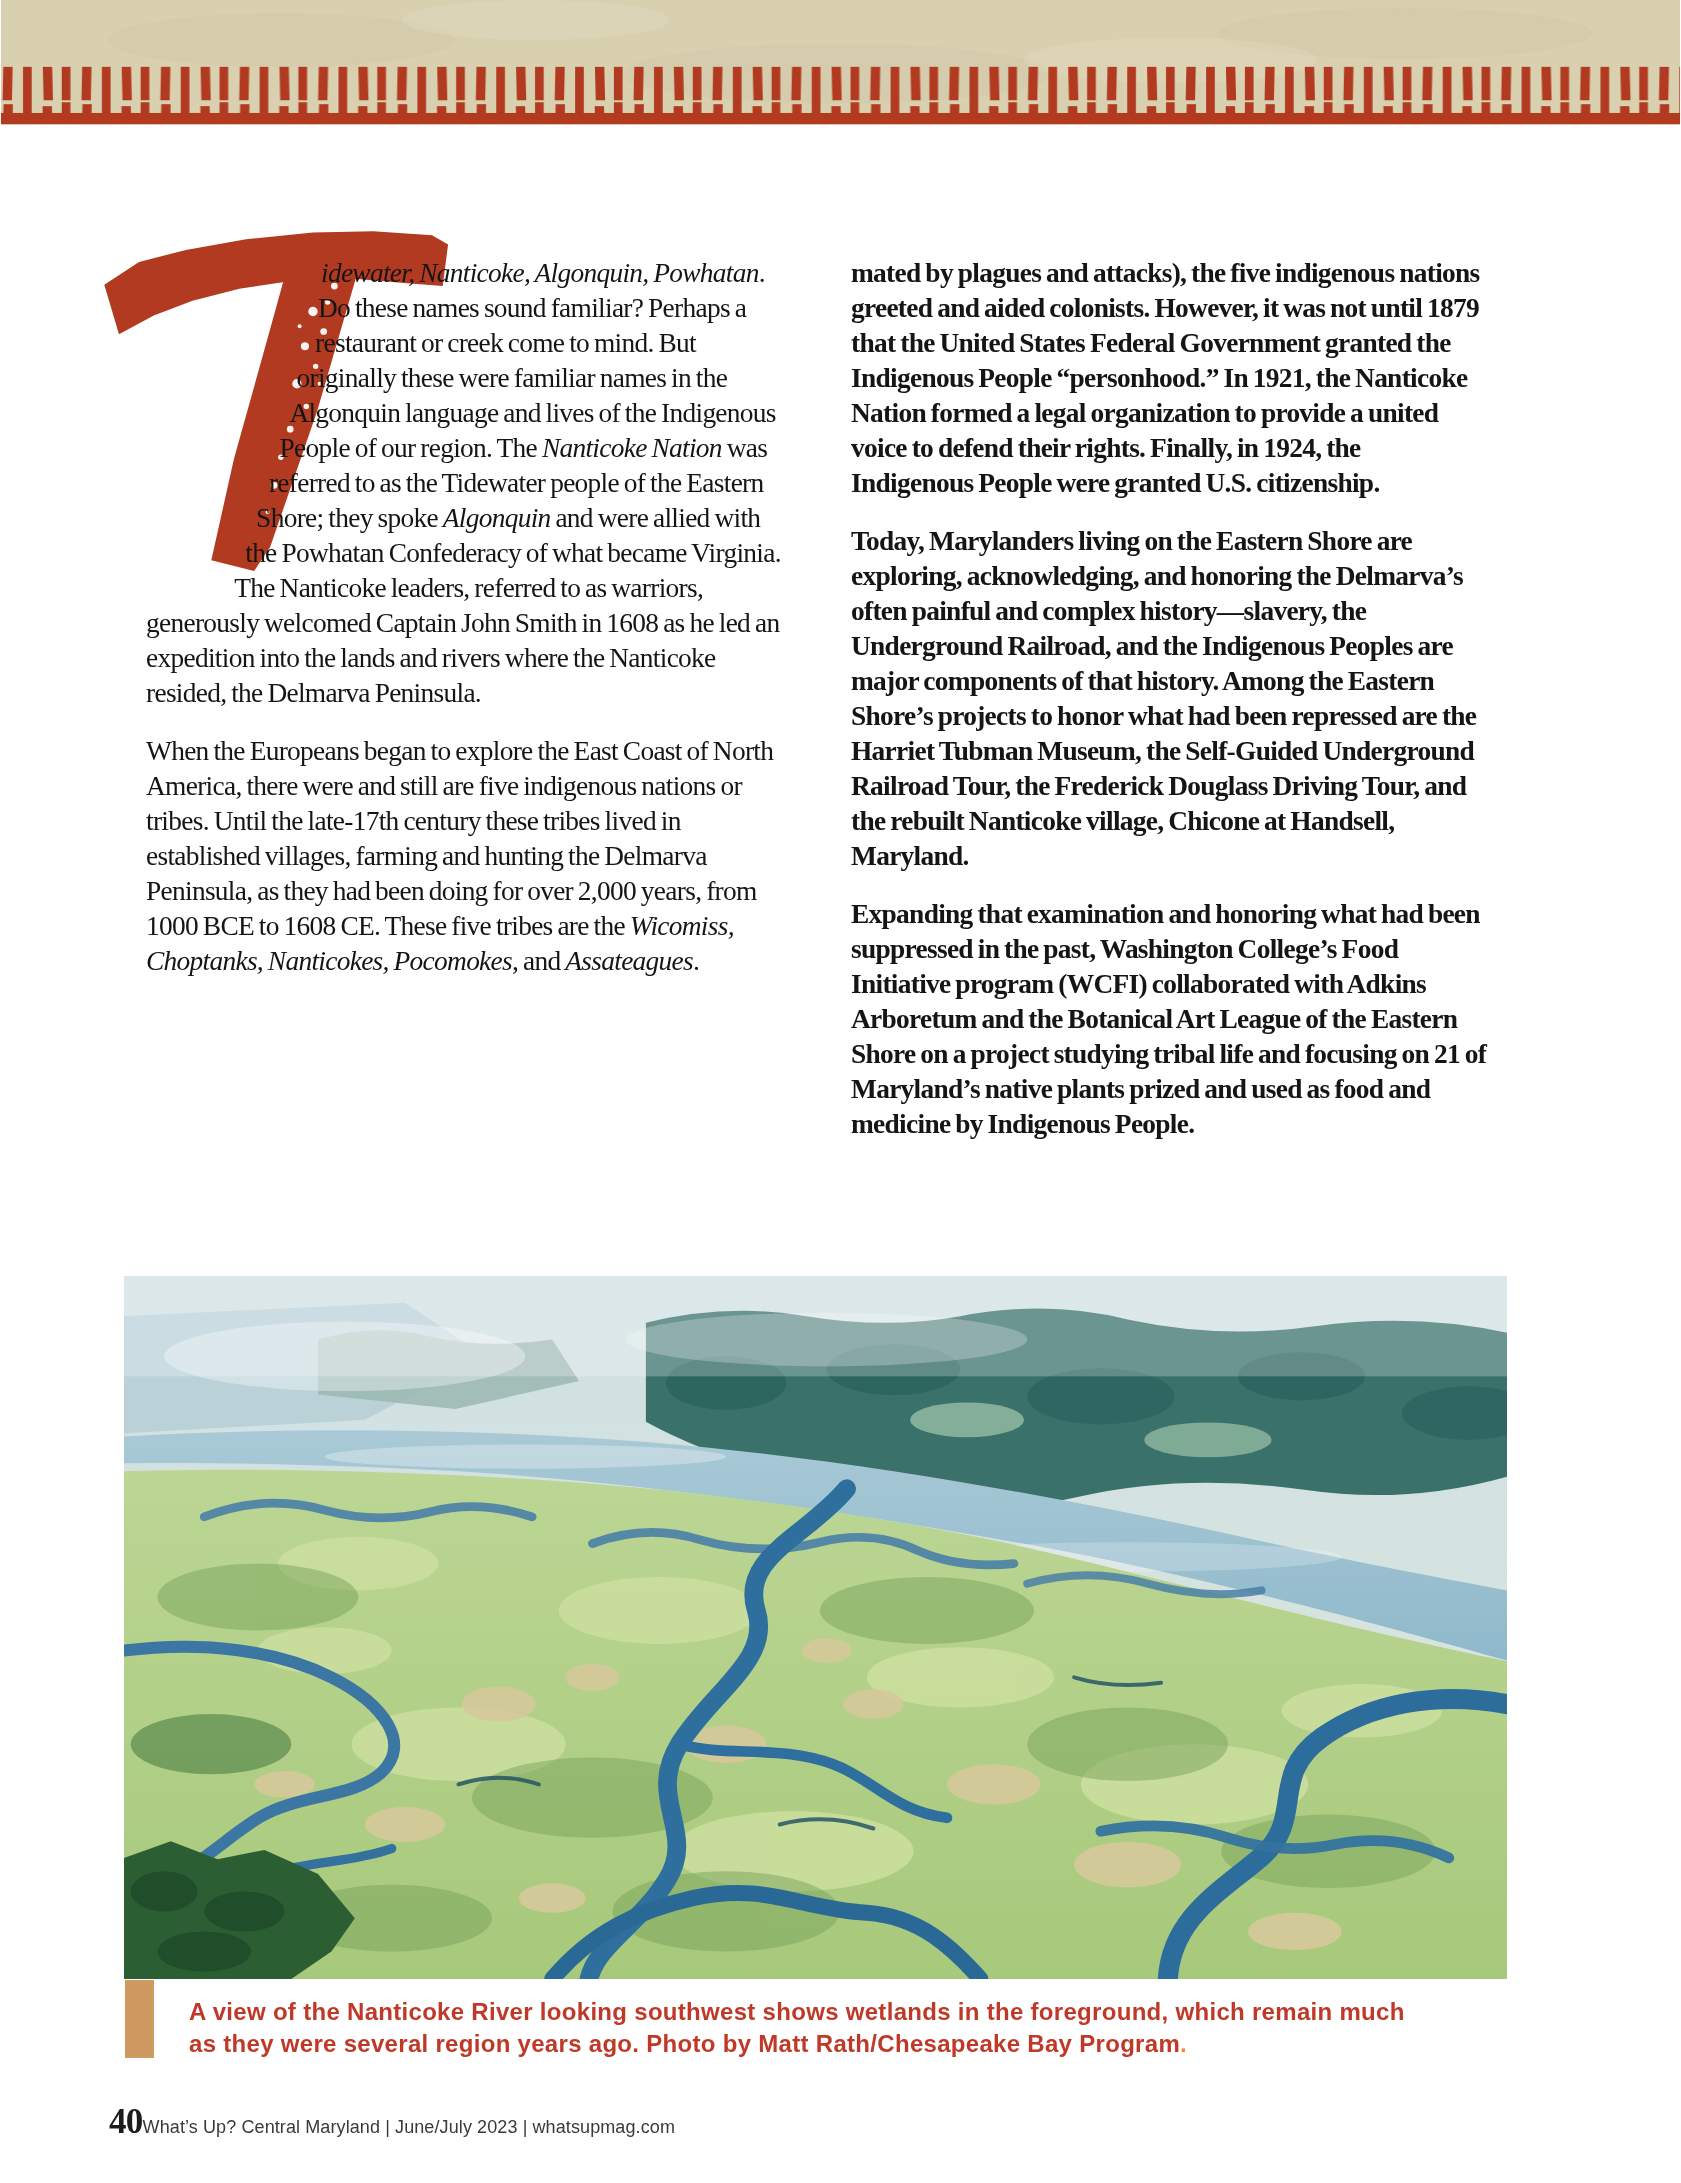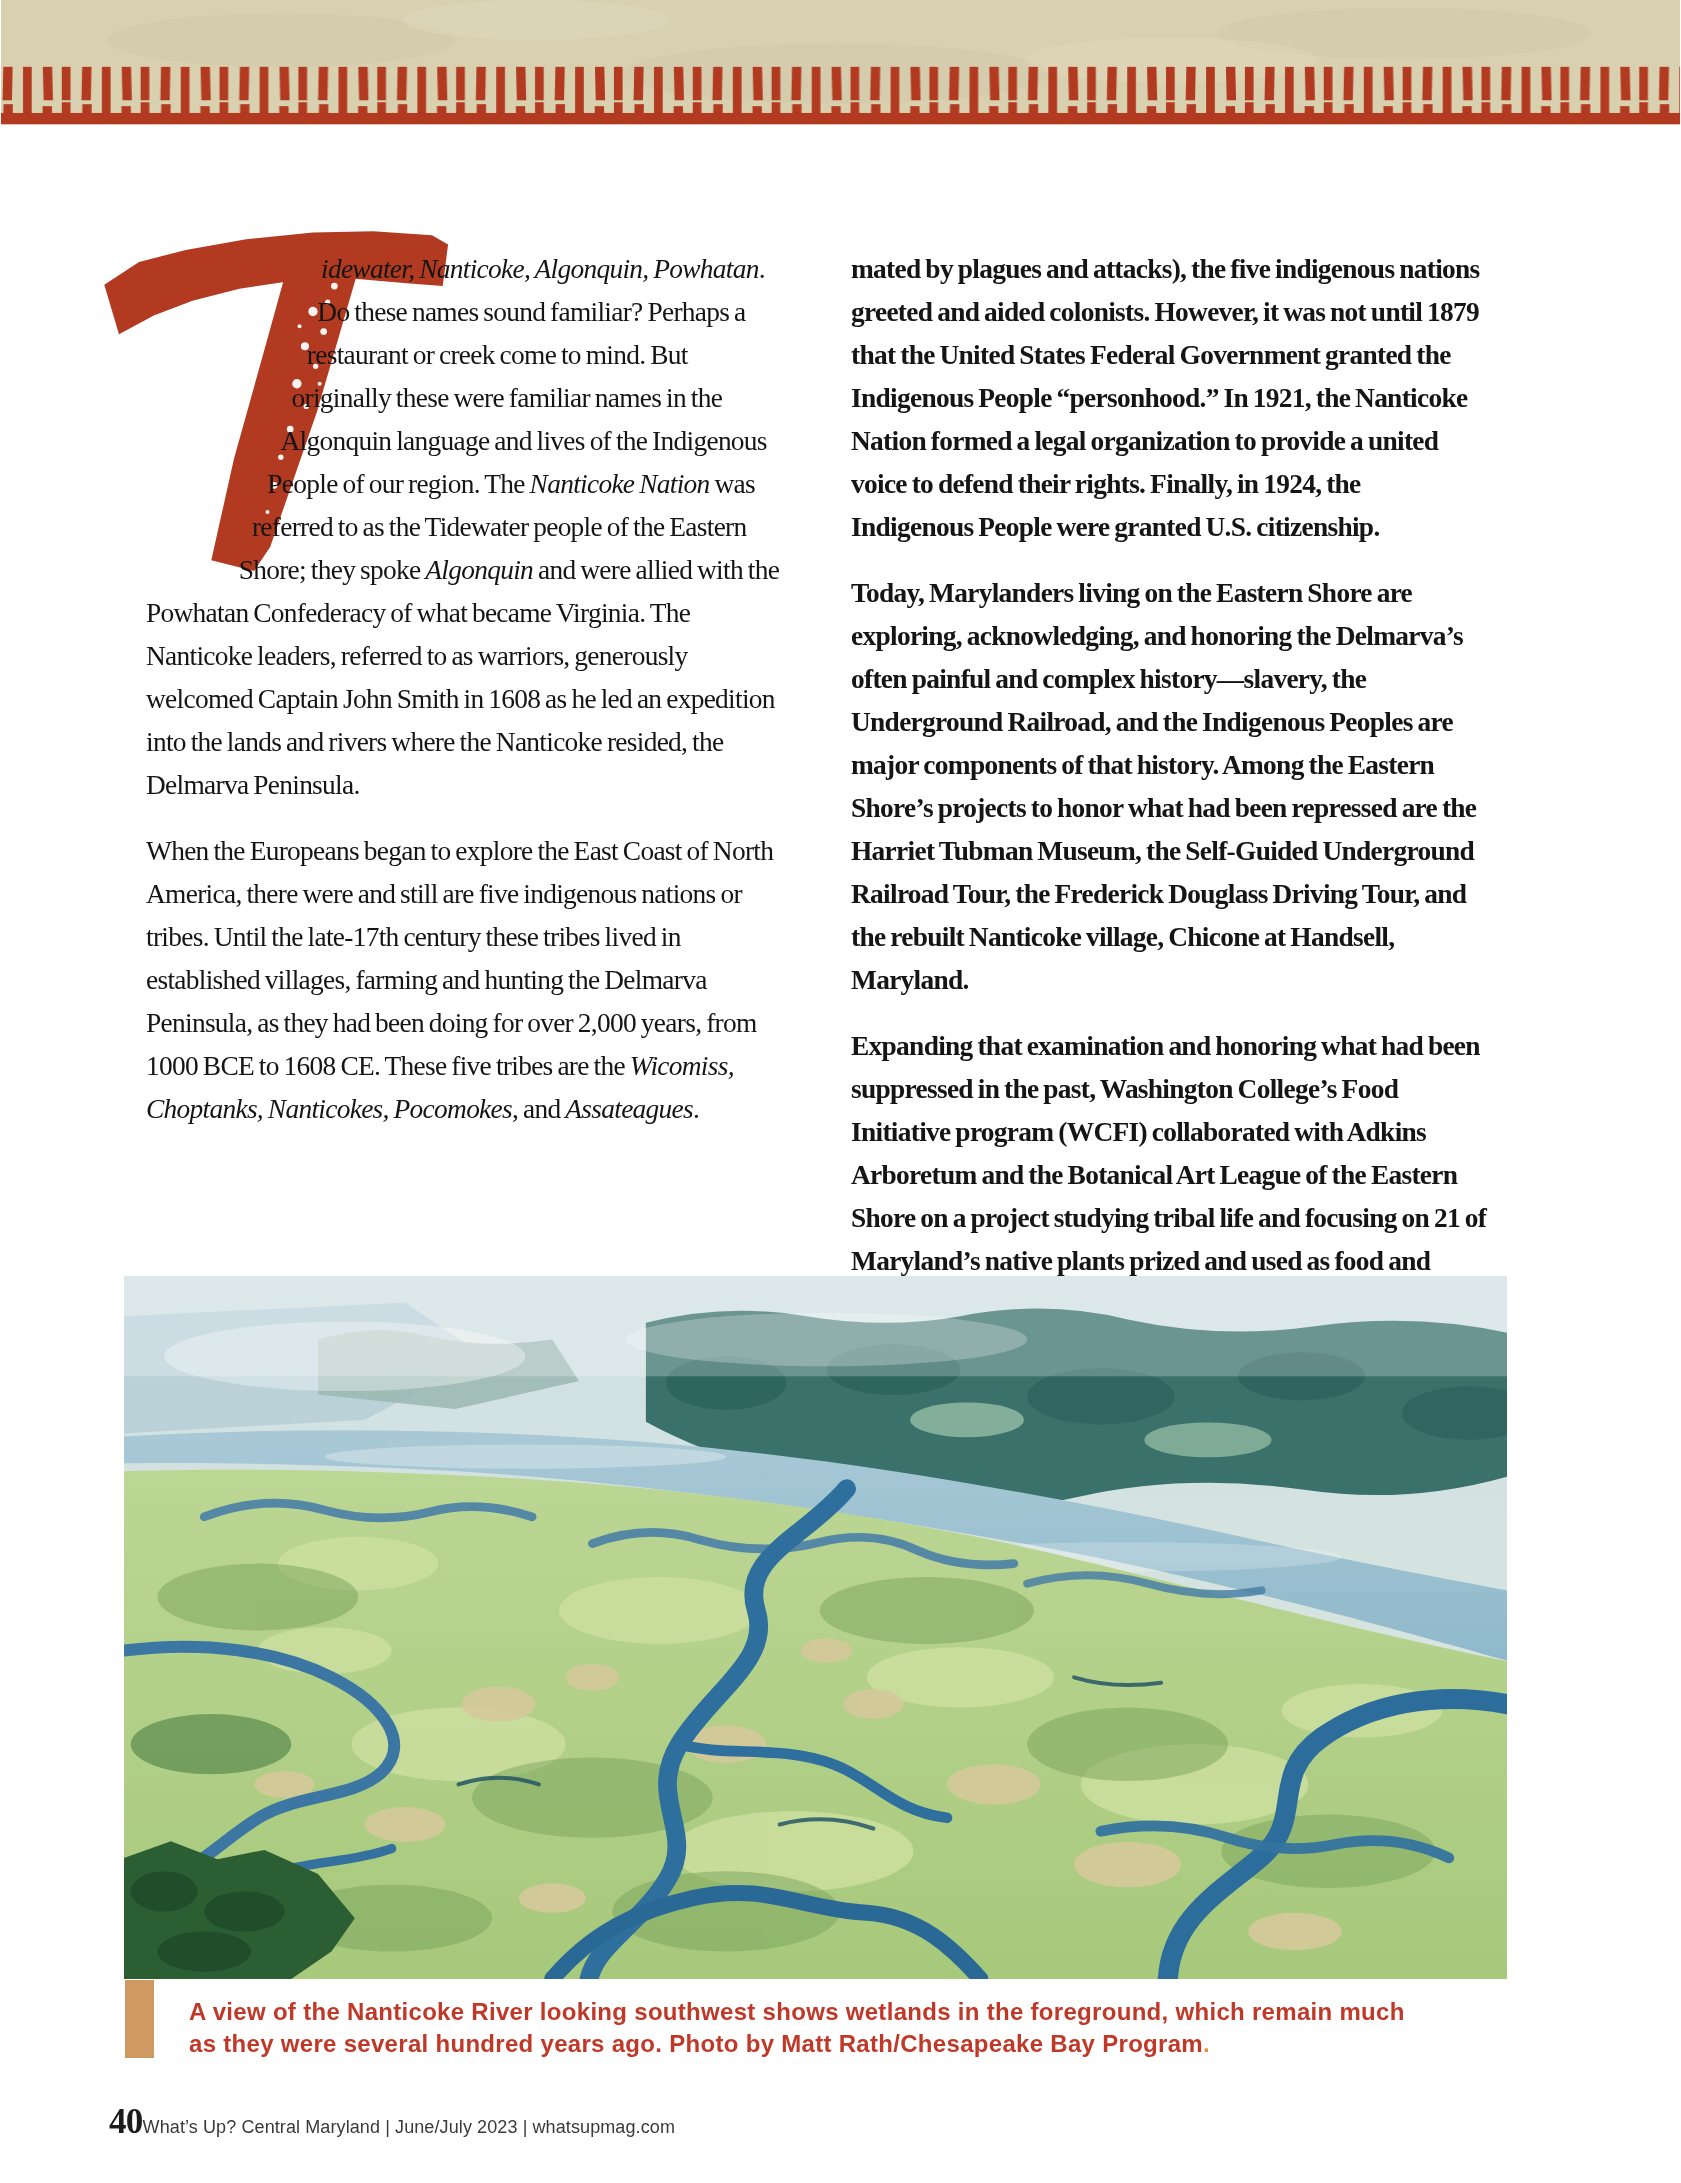--- a/index.html
+++ b/index.html
@@ -22,22 +22,22 @@
     font-family:"Liberation Serif", serif;
     color:var(--ink);
   }
   
   .top-border{position:absolute;left:0;top:0;width:1681px;height:127px;}
   
   .dropcap-art{position:absolute;left:92px;top:171px;width:365px;height:408px;pointer-events:none;}
   .sr-only{position:absolute;width:0.7px;height:0.7px;overflow:hidden;clip:rect(0 0 0 0);white-space:nowrap;}
   
   .col{
-    position:absolute;top:248px;width:636px;
-    font-size:27.4px;line-height:43px;
+    position:absolute;top:256px;width:636px;
+    font-size:27.4px;line-height:35px;
     letter-spacing:-0.7px;word-spacing:-1.3px;
     color:var(--ink);
     text-align:left;
   }
   .col-left{left:146px;}
   .col-right{left:851px;font-weight:bold;}
   .col p{margin:0 0 23px 0;}
   .col p:last-child{margin-bottom:8px;}
   .it{font-style:italic;}
   .drop-spacer{
@@ -225,21 +225,21 @@
 
       <path d="M0,870 L70,845 L140,872 L210,858 L290,894 L345,960 L310,1010 L250,1051 L0,1051 Z" fill="#2c5e33"></path>
       <ellipse cx="60" cy="920" rx="50" ry="30" fill="#1e4a28" opacity="0.8"></ellipse>
       <ellipse cx="180" cy="950" rx="60" ry="30" fill="#1e4a28" opacity="0.8"></ellipse>
       <ellipse cx="120" cy="1010" rx="70" ry="30" fill="#1e4a28" opacity="0.8"></ellipse>
       <ellipse cx="130" cy="700" rx="120" ry="45" fill="#5a8a4d" opacity="0.7"></ellipse>
     </svg>
   </div>
 
   <div class="caption-bar"></div>
-  <div class="caption"><span>A view of the Nanticoke River looking southwest shows wetlands in the foreground, which remain much as they were several hundred years ago. Photo by Matt Rath/Chesapeake Bay Program</span><span class="period">.</span></div>
+  <div class="caption"><span>A view of the Nanticoke River looking southwest shows wetlands in the foreground, which remain much as they were several region years ago. Photo by Matt Rath/Chesapeake Bay Program</span><span class="period">.</span></div>
 
   <div class="footer">
     <span class="page-num">40</span>
     <span class="info">What’s Up? Central Maryland  |  June/July 2023  |  whatsupmag.com</span>
   </div>
 
 </div>
 
 
 </body></html>

